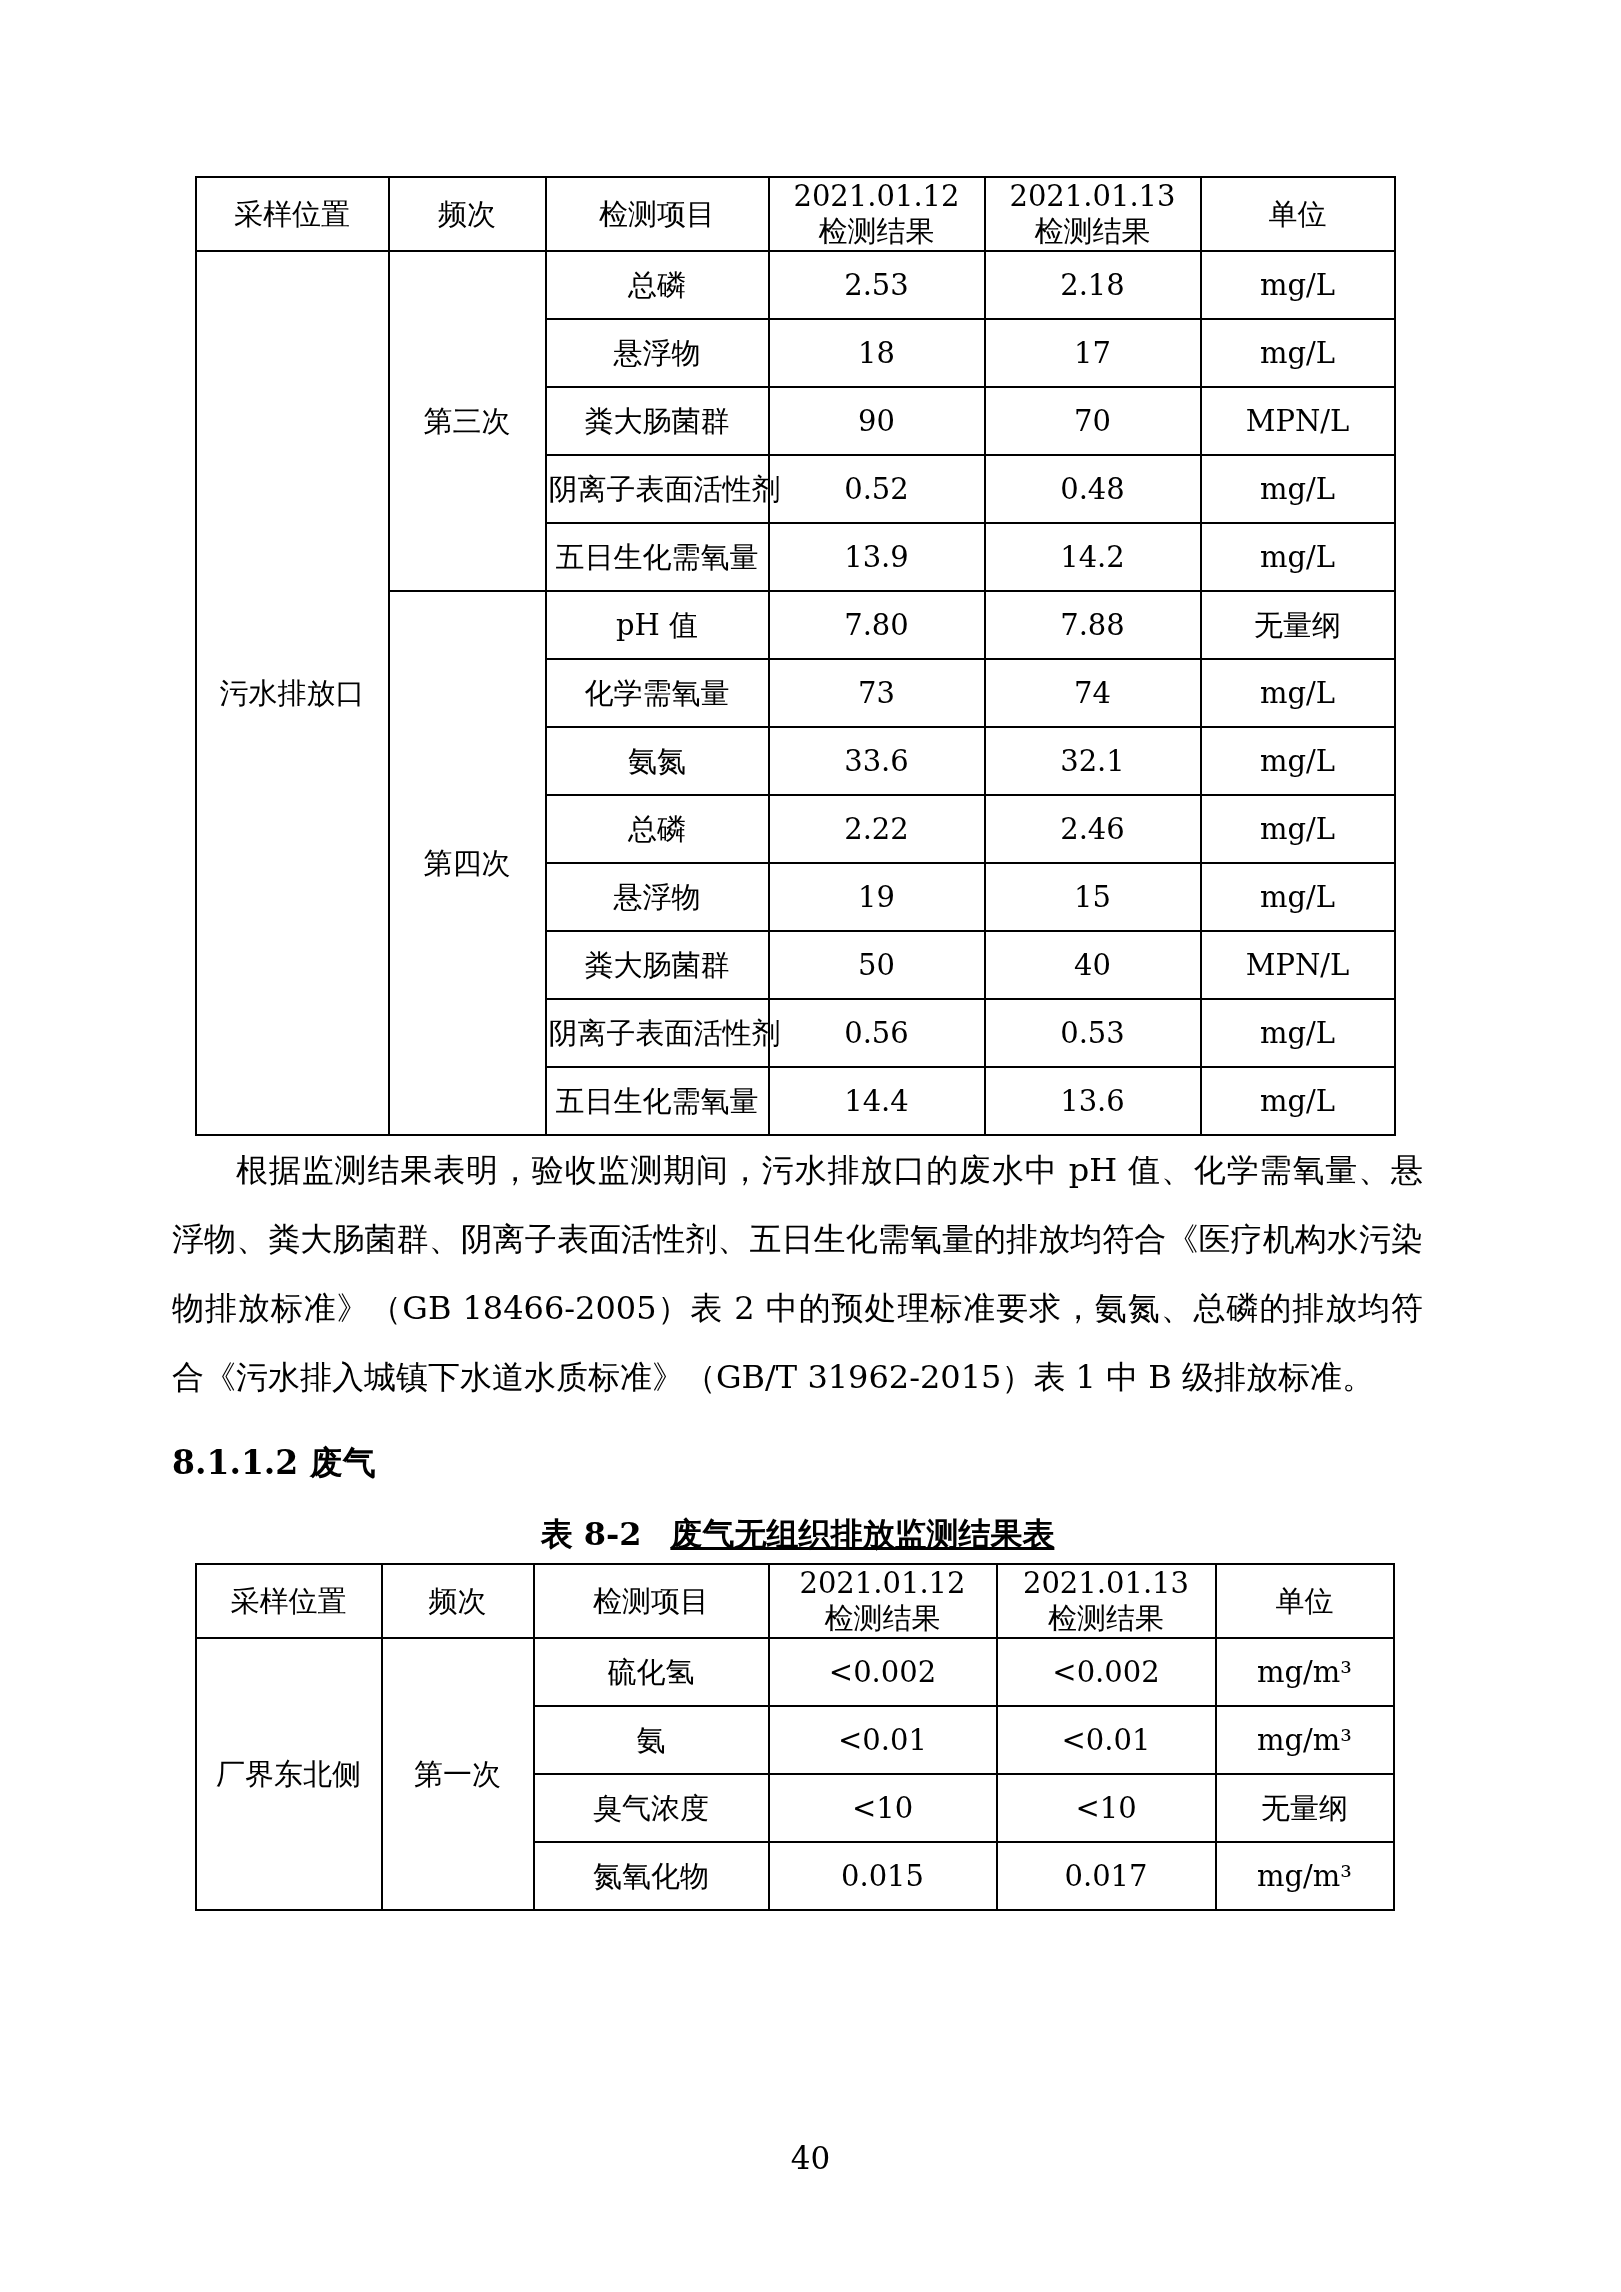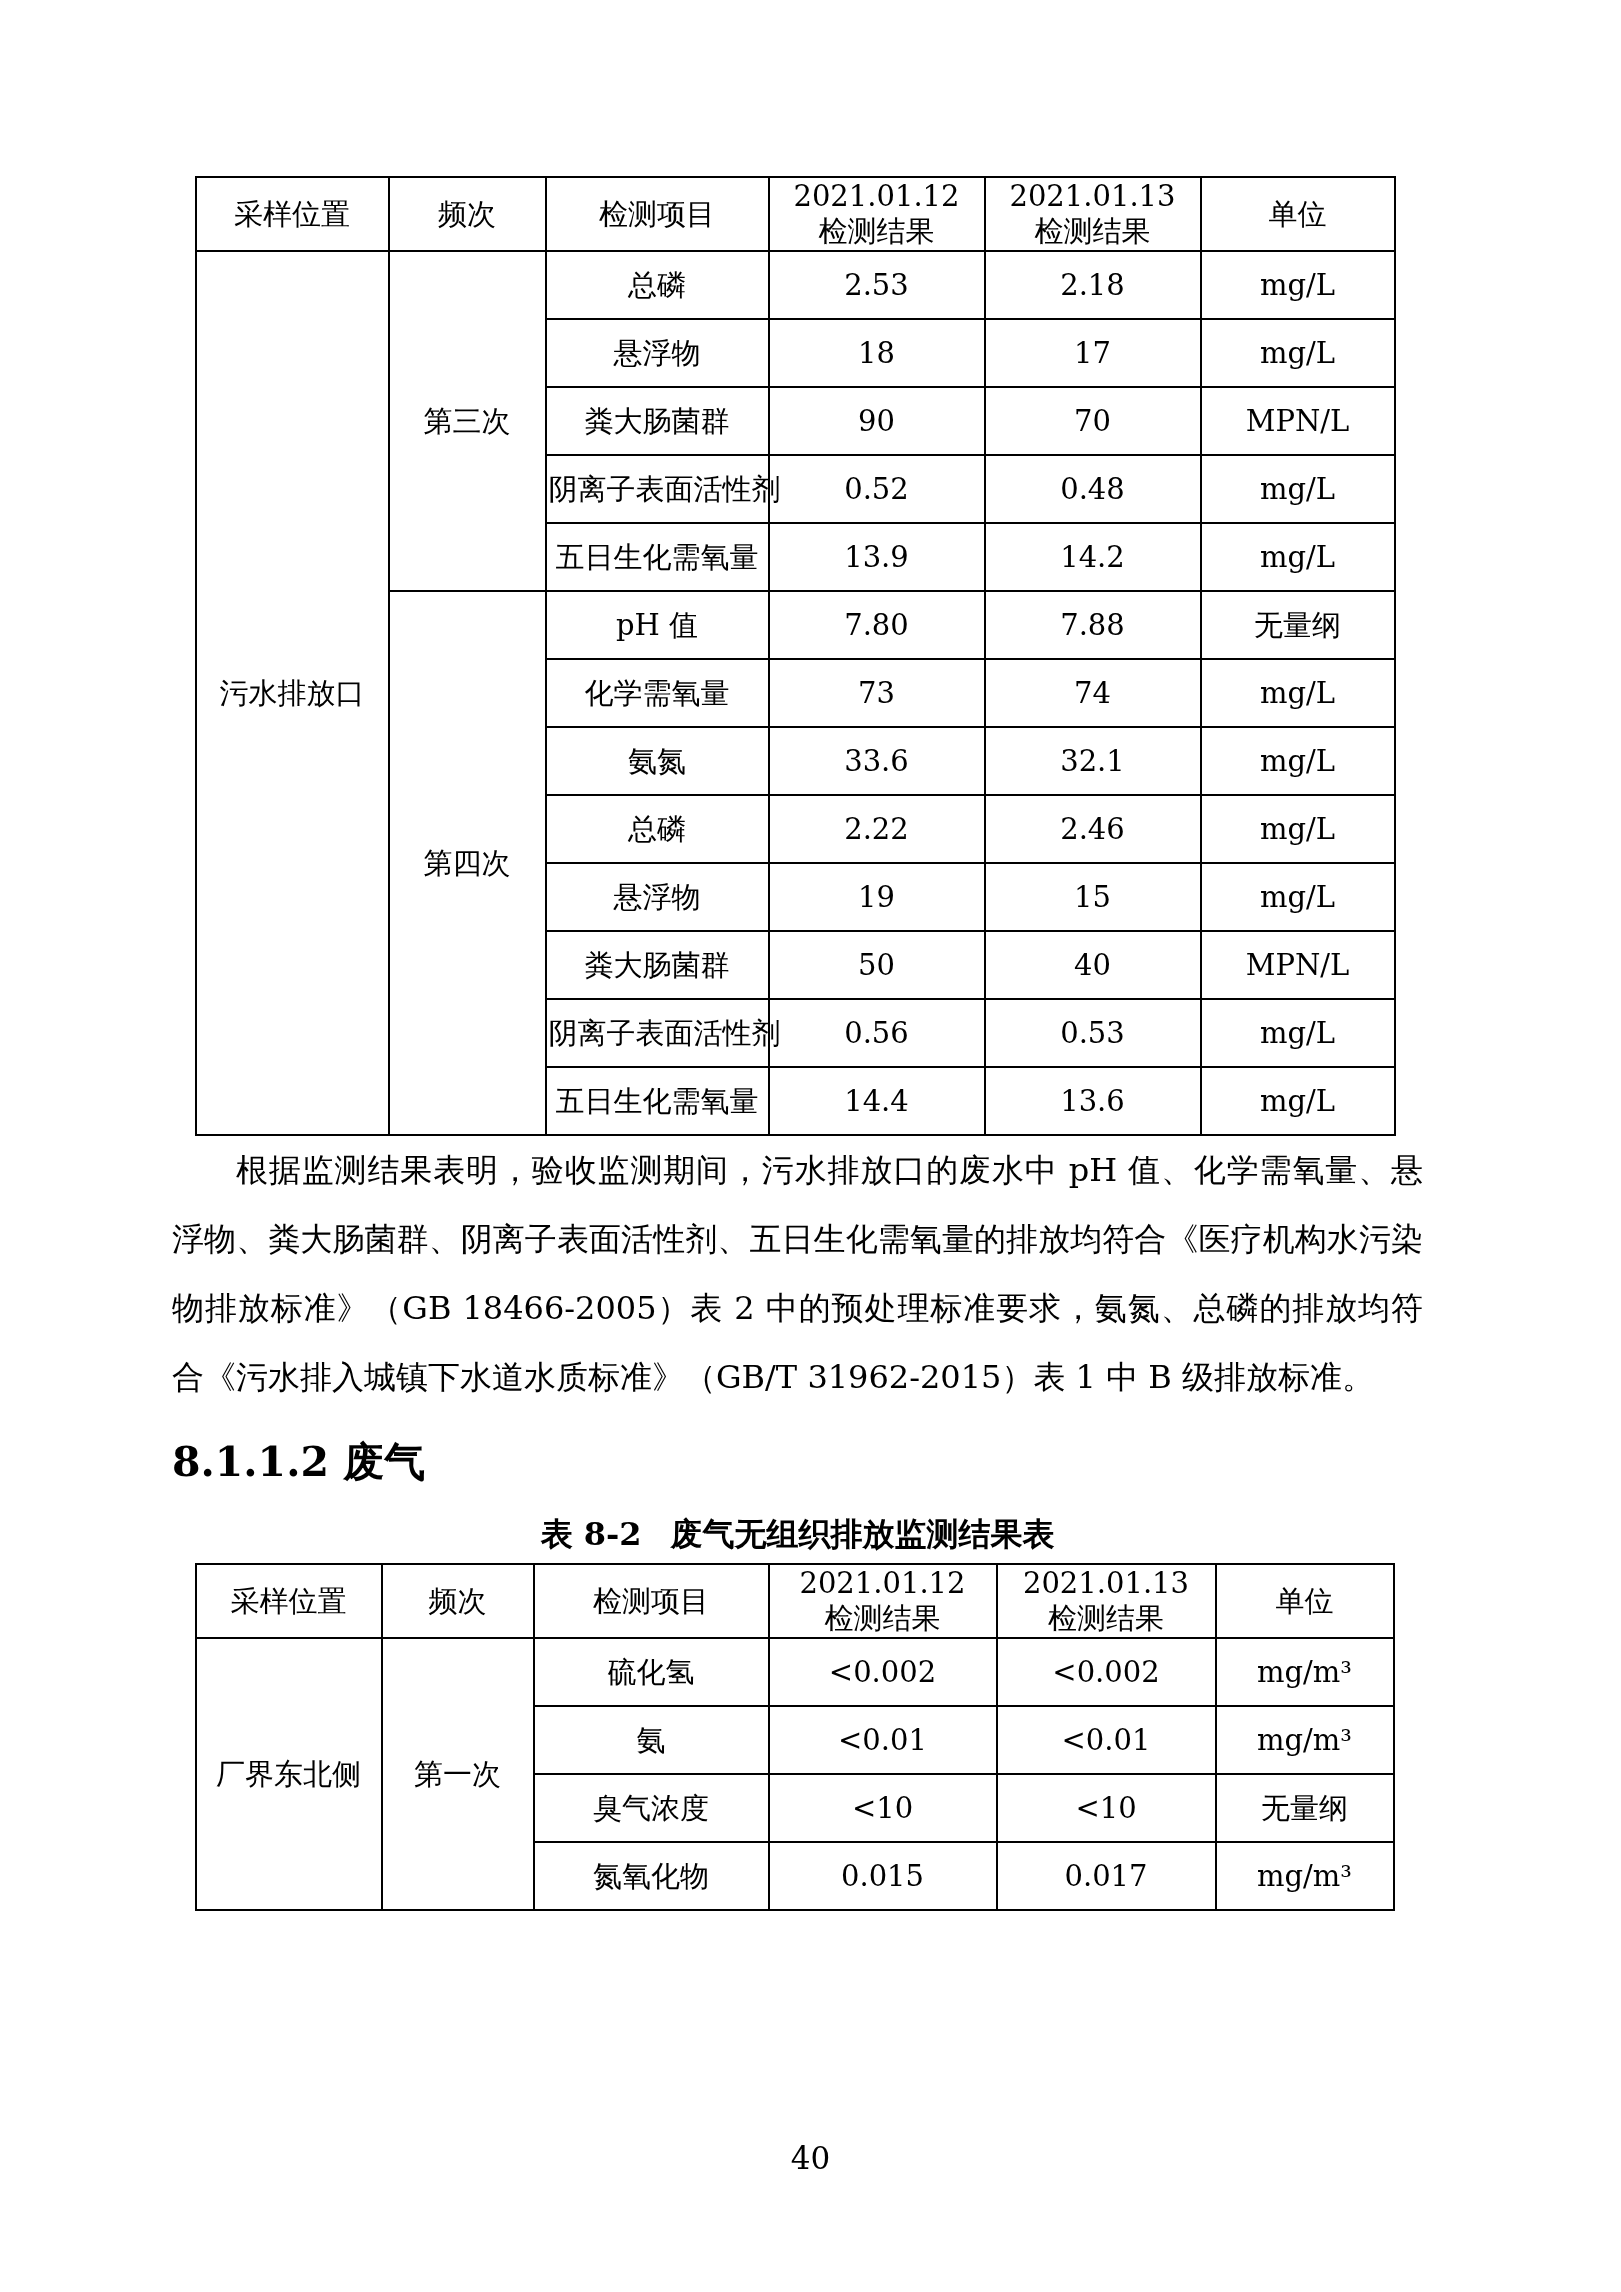--- a/index.html
+++ b/index.html
@@ -45,32 +45,32 @@
   p.para {
     margin: 0;
     font-size: 32px;
     line-height: 69px;
     text-align: justify;
     text-indent: 2em;
   }
   .para-first { margin-top: 23.5px; }
   h3.heading {
     margin: 15.7px 0 0 0;
-    font-size: 41px;
+    font-size: 33px;
     font-weight: bold;
     line-height: 69px;
   }
   .caption {
     margin-top: 9.8px;
     text-align: center;
     font-size: 32px;
     font-weight: bold;
     line-height: 57px;
   }
-  .caption .cap-title { margin-left: 0.9em; }
+  .caption .cap-title { margin-left: 0.9em; text-decoration: underline; }
   .page-number {
     position: absolute;
     top: 2139px;
     left: 0;
     width: 100%;
     text-align: center;
     font-size: 31px;
     line-height: 39px;
   }
 </style>

